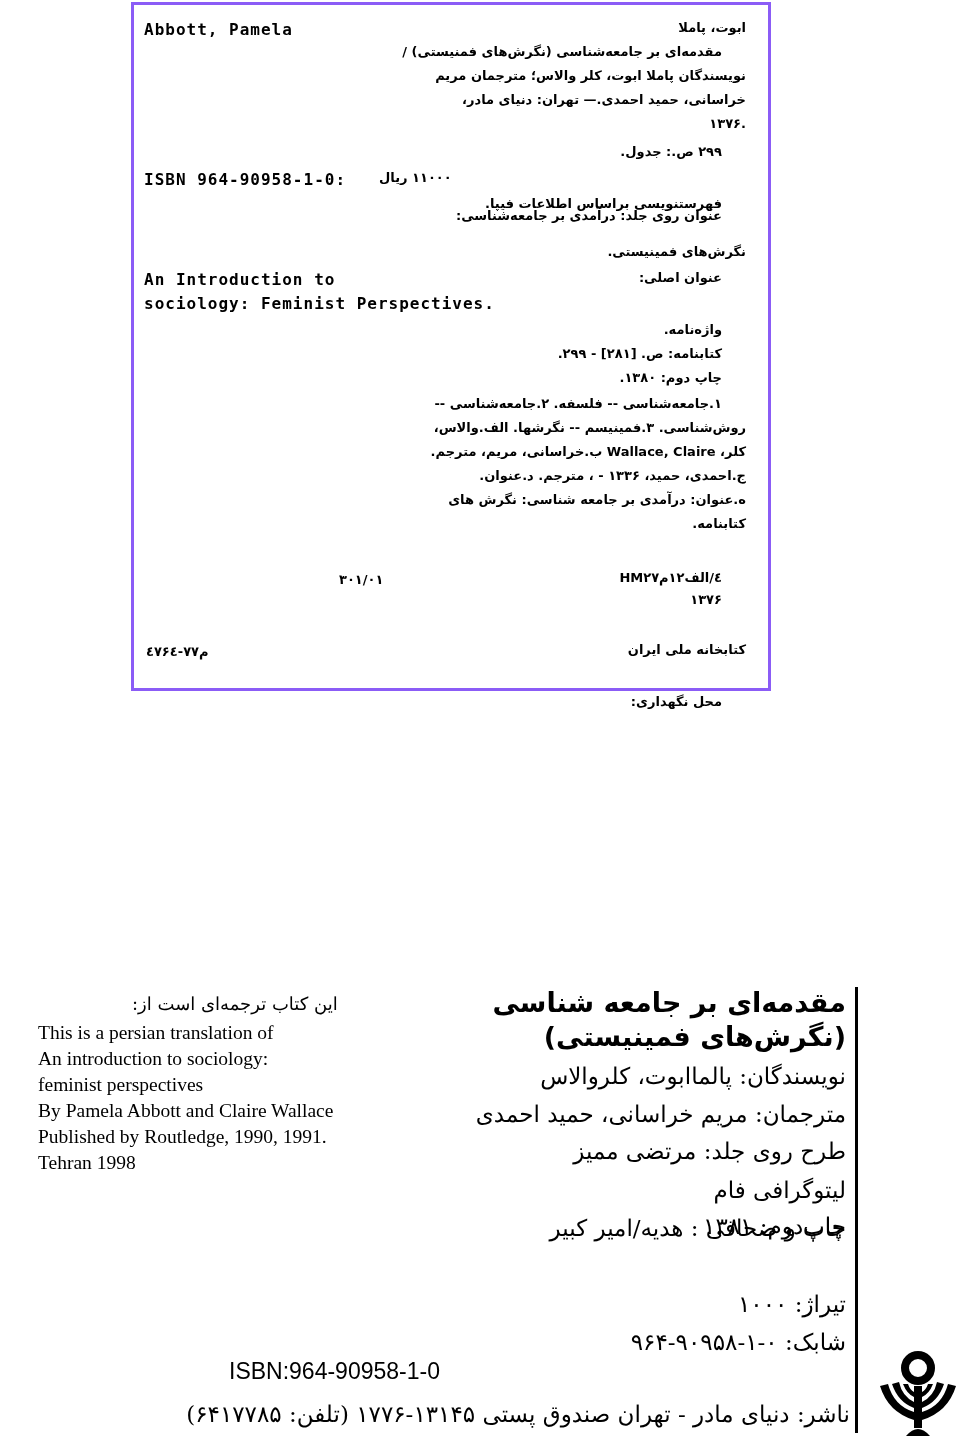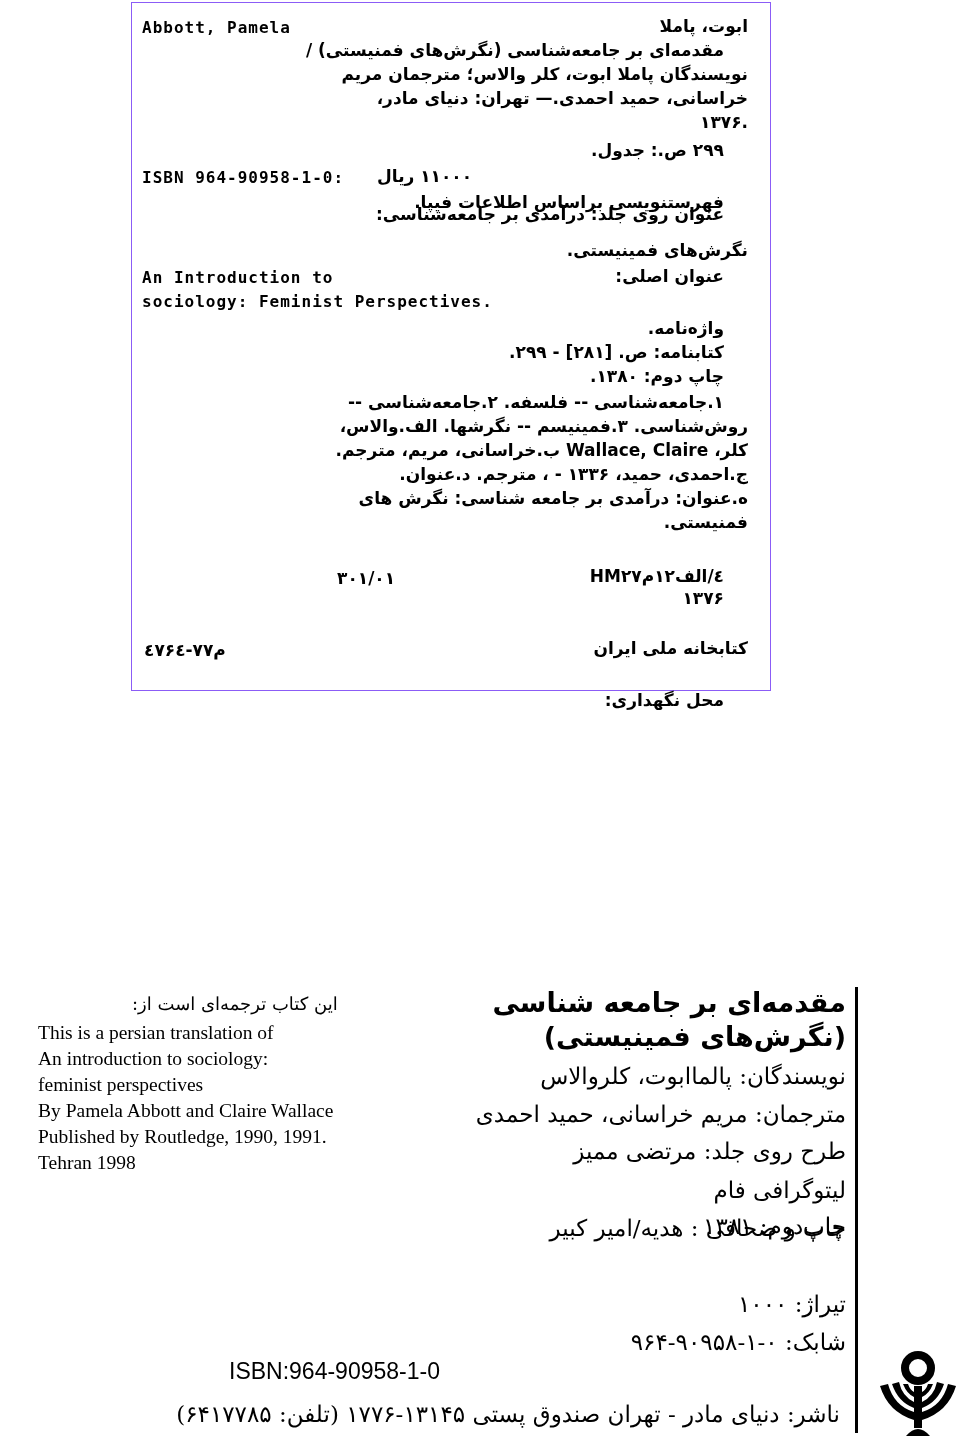--- a/index.html
+++ b/index.html
@@ -15,29 +15,29 @@
       color: #000000;
     }
 
     
     .cip-card {
       position: absolute;
       left: 131px;
       top: 2px;
       width: 640px;
       height: 689px;
-      border: 1px solid #8b5cf6;
+      border: 3px solid #8b5cf6;
       box-sizing: border-box;
       font-family: "DejaVu Sans", sans-serif;
       font-weight: bold;
     }
     .cip-line {
       position: absolute;
       white-space: nowrap;
-      font-size: 17px;
+      font-size: 13px;
       line-height: 22px;
     }
     .fa {
       direction: rtl;
       unicode-bidi: plaintext;
       text-align: right;
     }
     .mono {
       font-family: "DejaVu Sans Mono", monospace;
       font-weight: bold;
@@ -135,21 +135,21 @@
 
   <div class="cip-line fa r-indent" style="top:314px;">واژه‌نامه.</div>
   <div class="cip-line fa r-indent" style="top:338px;">کتابنامه: ص. [۲۸۱] - ۲۹۹.</div>
   <div class="cip-line fa r-indent" style="top:362px;">چاپ دوم: ۱۳۸۰.</div>
 
   <div class="cip-line fa r-indent" style="top:388px;">۱.جامعه‌شناسی -- فلسفه. ۲.جامعه‌شناسی --</div>
   <div class="cip-line fa r-edge" style="top:412px;">روش‌شناسی. ۳.فمینیسم -- نگرشها. الف.والاس،</div>
   <div class="cip-line fa r-edge" style="top:436px;">کلر، Wallace, Claire ب.خراسانی، مریم، مترجم.</div>
   <div class="cip-line fa r-edge" style="top:460px;">ج.احمدی، حمید، ۱۳۳۶ - ، مترجم. د.عنوان.</div>
   <div class="cip-line fa r-edge" style="top:484px;">ه.عنوان: درآمدی بر جامعه شناسی: نگرش های</div>
-  <div class="cip-line fa r-edge" style="top:508px;">فمنیستی.</div>
+  <div class="cip-line fa r-edge" style="top:508px;">کتابنامه.</div>
 
   <div class="cip-line fa" style="left:205px; top:564px; direction:rtl;">۳۰۱/۰۱</div>
   <div class="cip-line fa r-indent" style="top:562px;">HM۲٤/الف۱۲م۷</div>
   <div class="cip-line fa r-indent" style="top:584px;">۱۳۷۶</div>
 
   <div class="cip-line fa" style="left:12px; top:636px; direction:rtl;">م۷۷-٤۷۶٤</div>
   <div class="cip-line fa r-edge" style="top:634px;">کتابخانه ملی ایران</div>
   <div class="cip-line fa r-indent" style="top:658px;margin-top:28px;">محل نگهداری:</div>
 </div>
 
@@ -171,21 +171,21 @@
   <div class="imprint-line imprint-title" style="top:1022px;">(نگرش‌های فمینیستی)</div>
   <div class="imprint-line" style="top:1061px;">نویسندگان: پالماابوت، کلروالاس</div>
   <div class="imprint-line" style="top:1099px;">مترجمان: مریم خراسانی، حمید احمدی</div>
   <div class="imprint-line" style="top:1136px;">طرح روی جلد: مرتضی ممیز</div>
   <div class="imprint-line" style="top:1175px;">لیتوگرافی   فام</div>
   <div class="imprint-line" style="top:1213px;">چاپ و صحافی : هدیه/امیر کبیر</div>
   <div class="imprint-line" style="top:1211px;">چاپ‌دوم: ۱۳۸۱</div>
   <div class="imprint-line" style="top:1289px;">تیراژ: ۱۰۰۰</div>
   <div class="imprint-line" style="top:1327px;">شابک: ۰-۱-۹۰۹۵۸-۹۶۴</div>
   <div class="isbn-latin">ISBN:964-90958-1-0</div>
-  <div class="imprint-line" style="top:1399px; right:134px;">ناشر: دنیای مادر - تهران صندوق پستی ۱۳۱۴۵-۱۷۷۶ (تلفن: ۶۴۱۷۷۸۵)</div>
+  <div class="imprint-line" style="top:1399px; right:124px;">ناشر: دنیای مادر - تهران صندوق پستی ۱۳۱۴۵-۱۷۷۶ (تلفن: ۶۴۱۷۷۸۵)</div>
 
   <div class="publisher-logo">
     <svg viewBox="0 0 96 86" width="96" height="86">
       <circle cx="48" cy="18" r="13" fill="none" stroke="#000" stroke-width="8"></circle>
       <path d="M10 36 Q18 62 44 70 L44 62 Q24 56 18 34 Z" fill="#000"></path>
       <path d="M86 36 Q78 62 52 70 L52 62 Q72 56 78 34 Z" fill="#000"></path>
       <path d="M22 34 Q28 52 44 58 L44 52 Q32 46 29 32 Z" fill="#000"></path>
       <path d="M74 34 Q68 52 52 58 L52 52 Q64 46 67 32 Z" fill="#000"></path>
       <path d="M33 34 Q37 44 44 47 L44 42 Q40 40 38 34 Z" fill="#000"></path>
       <path d="M63 34 Q59 44 52 47 L52 42 Q56 40 58 34 Z" fill="#000"></path>

